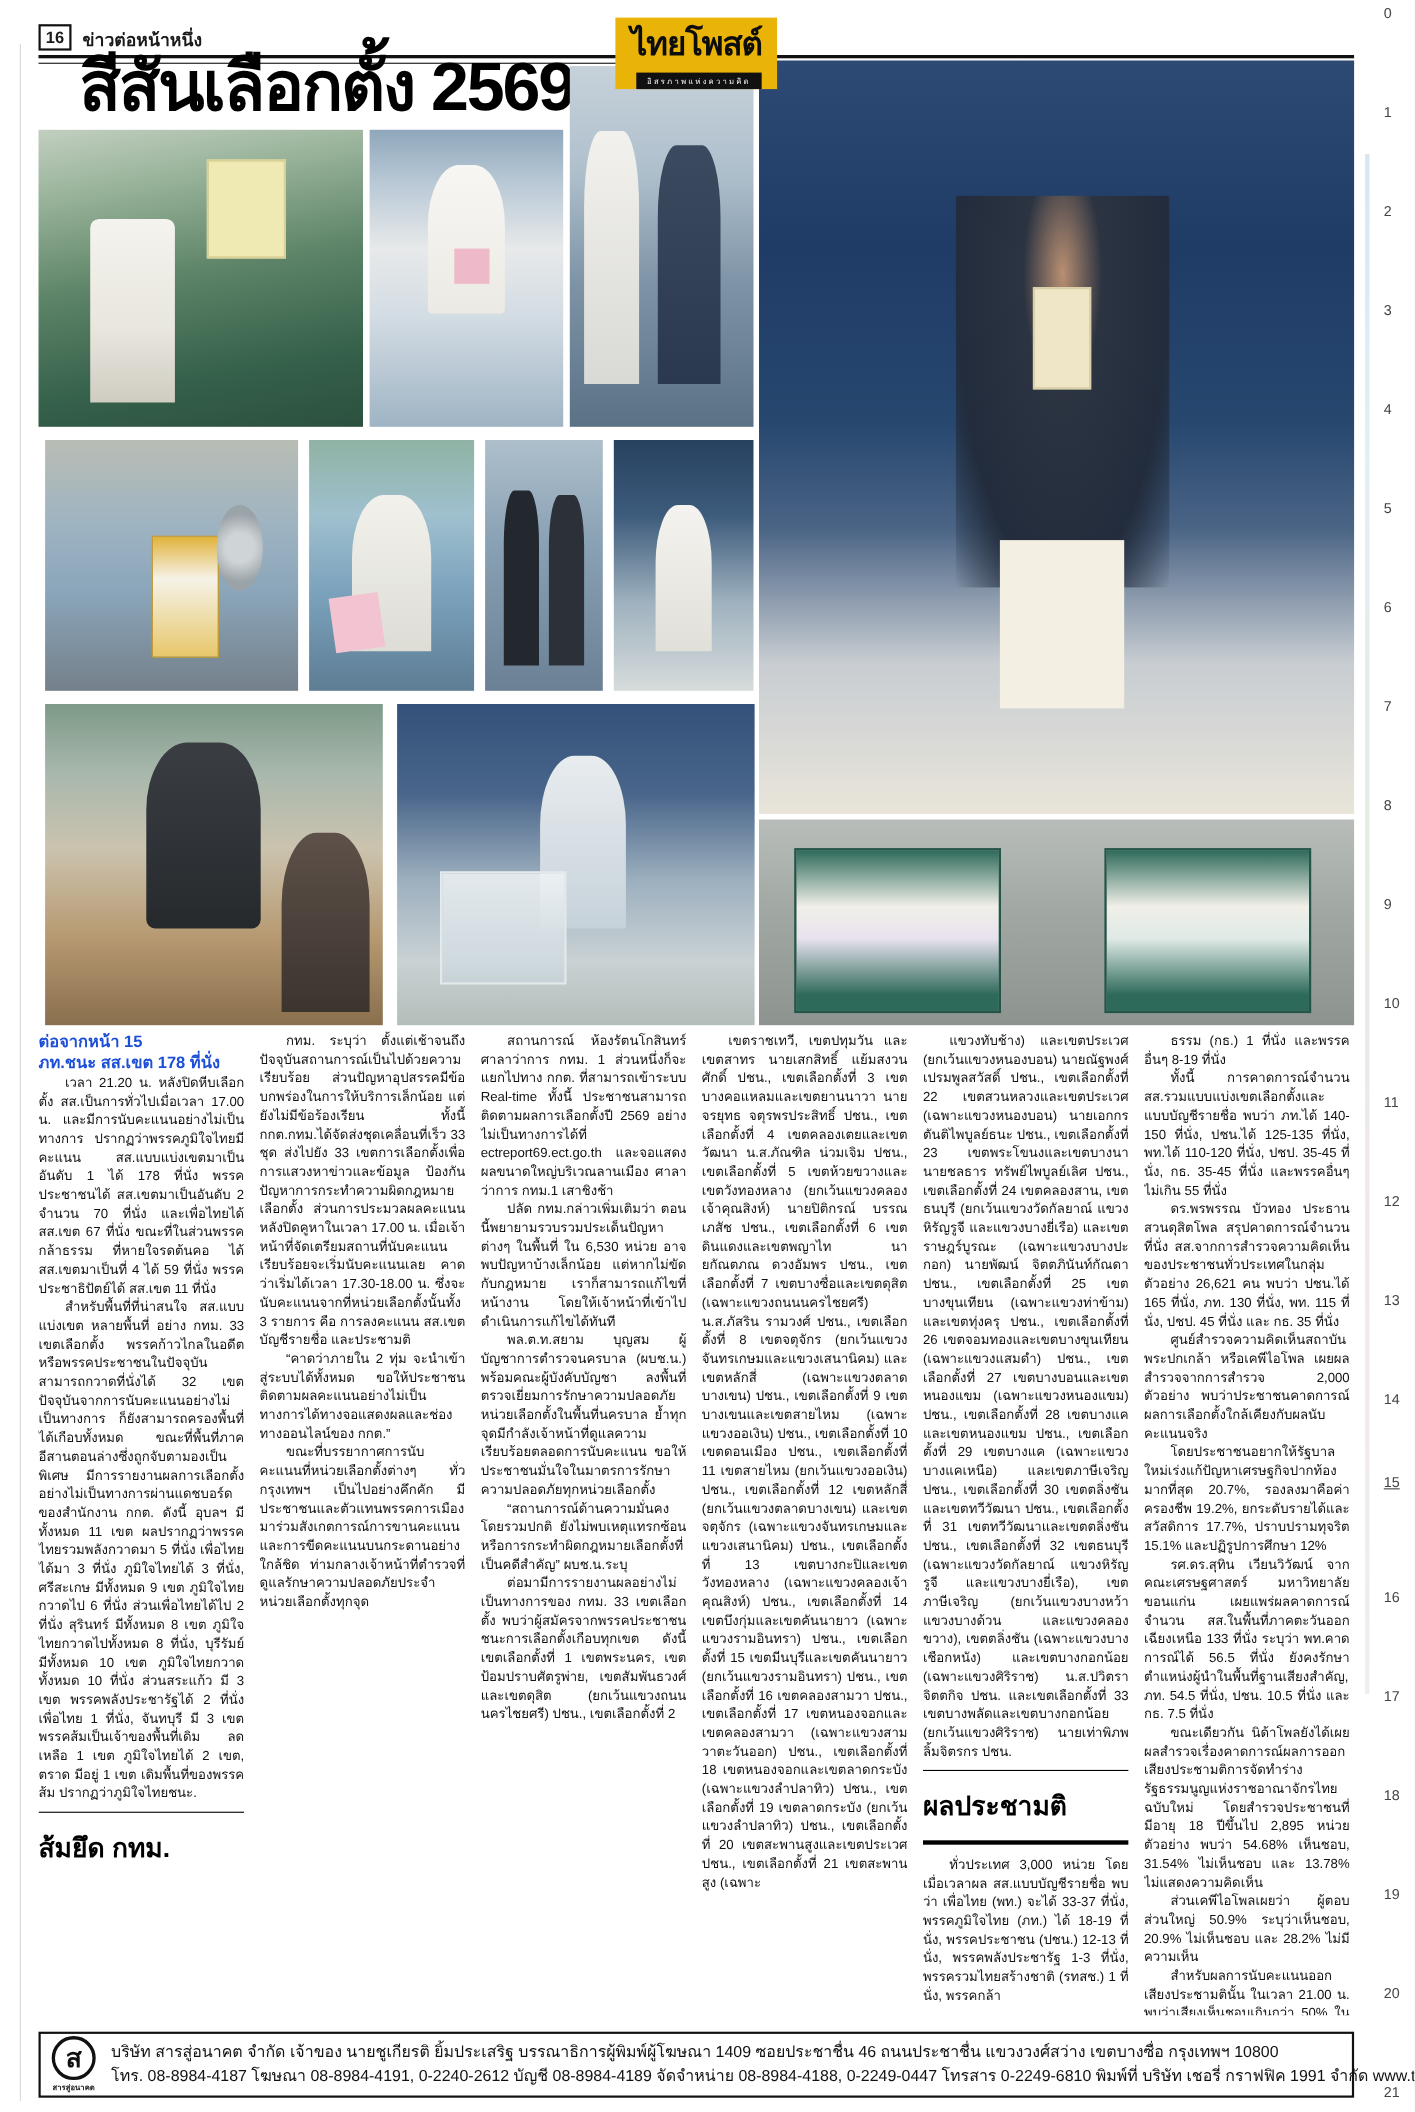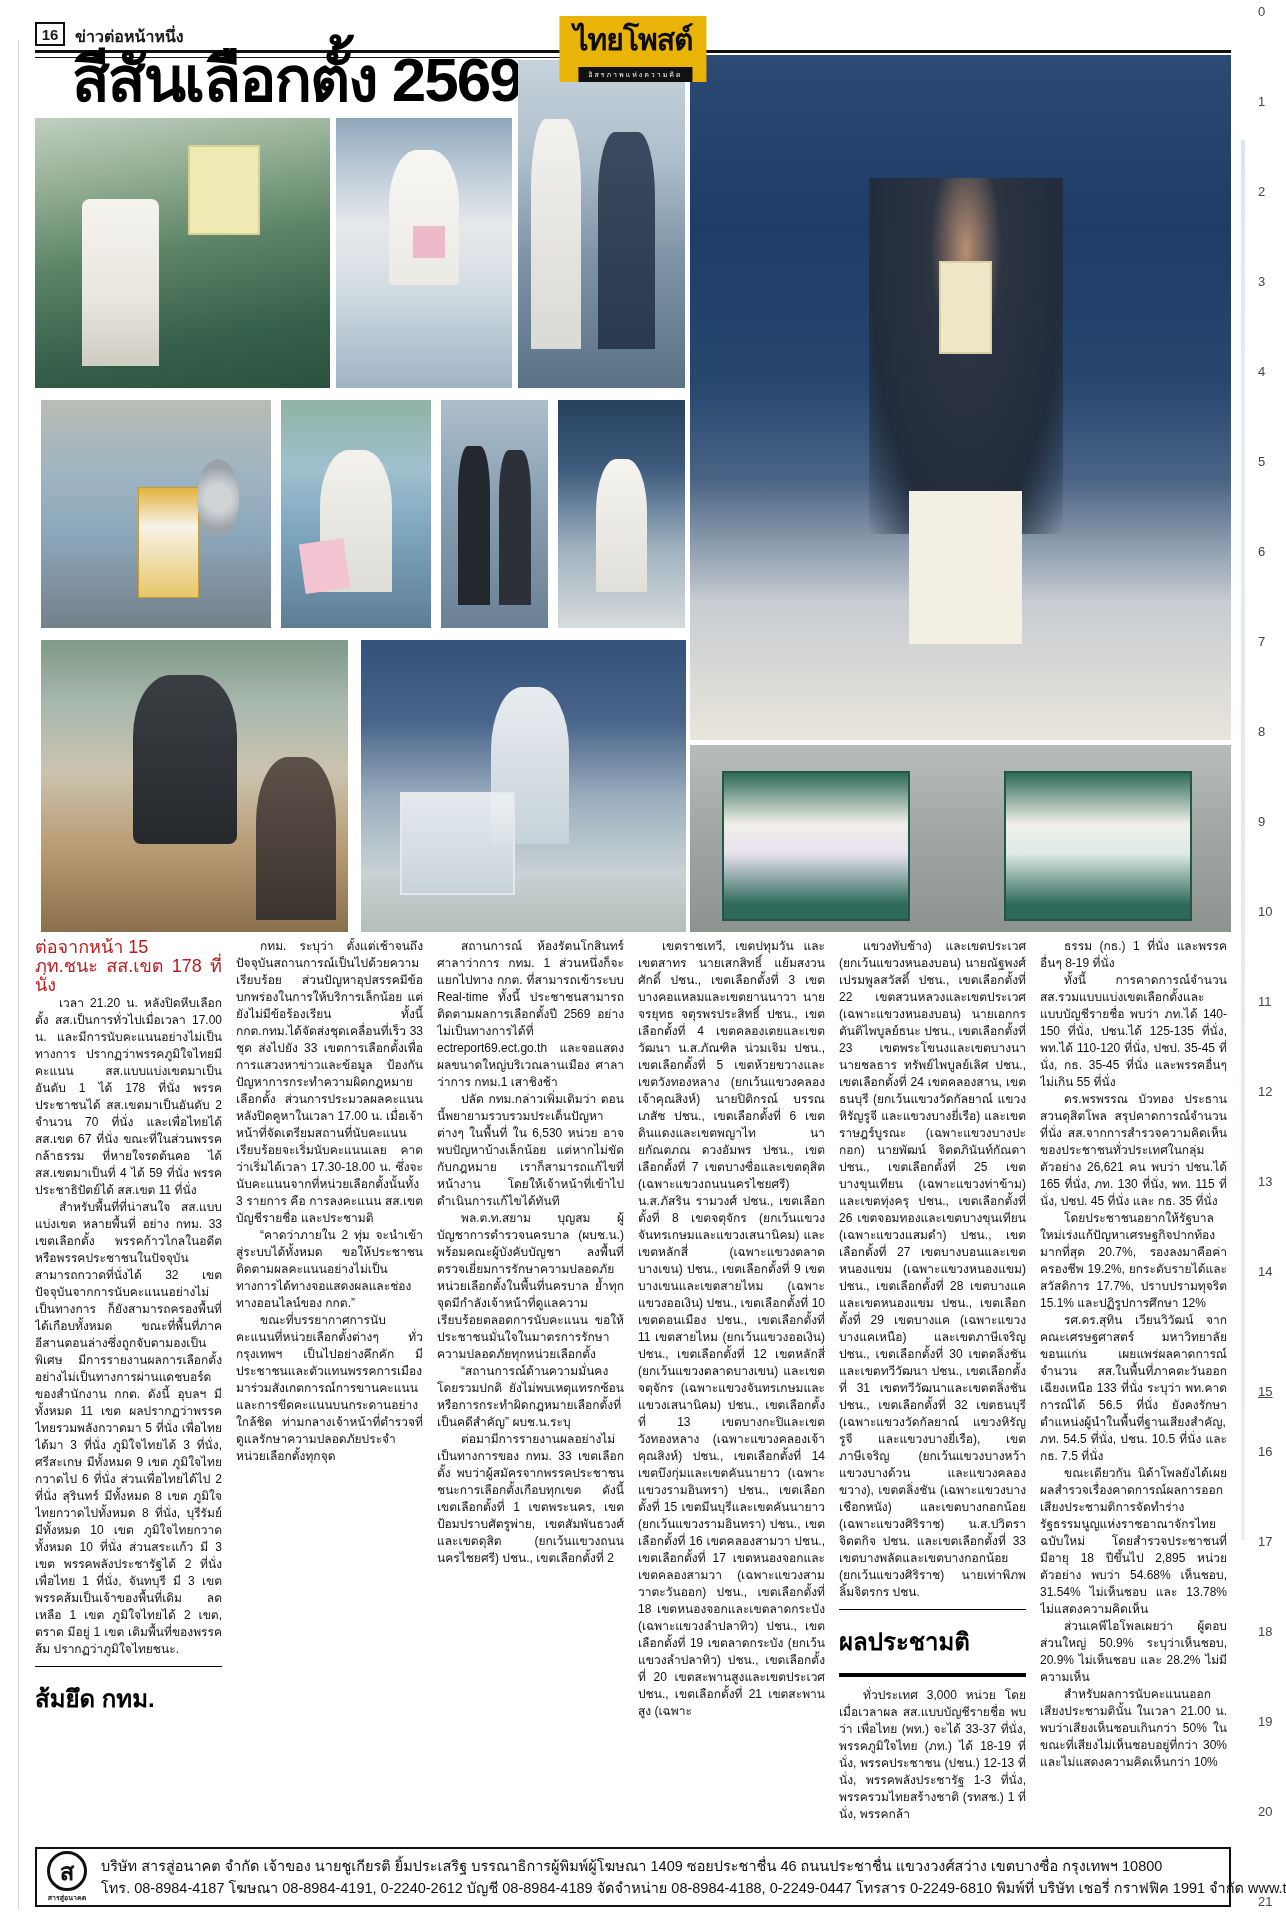--- a/index.html
+++ b/index.html
@@ -85,21 +85,21 @@
   .ph11::before { left:6%; top:14%; width:34%; height:78%;
     background:linear-gradient(180deg,#2e6a5a 0%,#f0efe8 35%,#e8e2ee 55%,#2e6a5a 90%); border:2px solid #245548; }
   .ph11::after { left:58%; top:14%; width:34%; height:78%;
     background:linear-gradient(180deg,#2e6a5a 0%,#f0efe8 35%,#dfeae6 55%,#2e6a5a 90%); border:2px solid #245548; }
 
   
   #columns { position:absolute; left:35px; top:938px; width:1196px; height:894px;
     display:flex; gap:14px; overflow:hidden; }
   .col { width:187px; height:894px; overflow:hidden; text-align:justify; }
   .col p.body { font-size:12px; line-height:17px; text-indent:2em; color:#111; }
-  .col p.lead { font-size:18px; line-height:19px; font-weight:normal; color:#b91c1c; text-indent:0; }
+  .col p.lead { font-size:15px; line-height:19px; font-weight:bold; color:#1d4ed8; text-indent:0; }
   .crosshead { margin:8px 0 10px 0; border-top:1px solid #000; }
   .ch-text { font-size:24px; font-weight:bold; text-align:left; padding:12px 0 12px 0; color:#000; }
   .ch-rule { height:4px; background:#000; margin-bottom:4px; }
 
   
   .footer { position:absolute; left:35px; top:1847px; width:1196px; height:60px;
     border:2px solid #111; display:flex; align-items:center; padding:4px 10px; }
   .footer-logo { width:56px; text-align:center; margin-right:14px; }
   .footer-logo .ring { width:40px; height:40px; border:3px solid #111; border-radius:50%;
     margin:0 auto; font-weight:900; font-size:24px; line-height:36px; color:#111; }
@@ -172,20 +172,21 @@
         <div class="crosshead">
           <div class="ch-text">ผลประชามติ</div>
           <div class="ch-rule"></div>
         </div>
         <p class="body">ทั่วประเทศ 3,000 หน่วย โดยเมื่อเวลาผล สส.แบบบัญชีรายชื่อ พบว่า เพื่อไทย (พท.) จะได้ 33-37 ที่นั่ง, พรรคภูมิใจไทย (ภท.) ได้ 18-19 ที่นั่ง, พรรคประชาชน (ปชน.) 12-13 ที่นั่ง, พรรคพลังประชารัฐ 1-3 ที่นั่ง, พรรครวมไทยสร้างชาติ (รทสช.) 1 ที่นั่ง, พรรคกล้า</p>
       </div>
       <div class="col">
         <p class="body">ธรรม (กธ.) 1 ที่นั่ง และพรรคอื่นๆ 8-19 ที่นั่ง</p>
         <p class="body">ทั้งนี้ การคาดการณ์จำนวน สส.รวมแบบแบ่งเขตเลือกตั้งและแบบบัญชีรายชื่อ พบว่า ภท.ได้ 140-150 ที่นั่ง, ปชน.ได้ 125-135 ที่นั่ง, พท.ได้ 110-120 ที่นั่ง, ปชป. 35-45 ที่นั่ง, กธ. 35-45 ที่นั่ง และพรรคอื่นๆ ไม่เกิน 55 ที่นั่ง</p>
         <p class="body">ดร.พรพรรณ บัวทอง ประธานสวนดุสิตโพล สรุปคาดการณ์จำนวนที่นั่ง สส.จากการสำรวจความคิดเห็นของประชาชนทั่วประเทศในกลุ่มตัวอย่าง 26,621 คน พบว่า ปชน.ได้ 165 ที่นั่ง, ภท. 130 ที่นั่ง, พท. 115 ที่นั่ง, ปชป. 45 ที่นั่ง และ กธ. 35 ที่นั่ง</p>
+        <p class="body">ศูนย์สำรวจความคิดเห็นสถาบันพระปกเกล้า หรือเคพีไอโพล เผยผลสำรวจจากการสำรวจ 2,000 ตัวอย่าง พบว่าประชาชนคาดการณ์ผลการเลือกตั้งใกล้เคียงกับผลนับคะแนนจริง</p>
         <p class="body">โดยประชาชนอยากให้รัฐบาลใหม่เร่งแก้ปัญหาเศรษฐกิจปากท้องมากที่สุด 20.7%, รองลงมาคือค่าครองชีพ 19.2%, ยกระดับรายได้และสวัสดิการ 17.7%, ปราบปรามทุจริต 15.1% และปฏิรูปการศึกษา 12%</p>
         <p class="body">รศ.ดร.สุทิน เวียนวิวัฒน์ จากคณะเศรษฐศาสตร์ มหาวิทยาลัยขอนแก่น เผยแพร่ผลคาดการณ์จำนวน สส.ในพื้นที่ภาคตะวันออกเฉียงเหนือ 133 ที่นั่ง ระบุว่า พท.คาดการณ์ได้ 56.5 ที่นั่ง ยังคงรักษาตำแหน่งผู้นำในพื้นที่ฐานเสียงสำคัญ, ภท. 54.5 ที่นั่ง, ปชน. 10.5 ที่นั่ง และ กธ. 7.5 ที่นั่ง</p>
         <p class="body">ขณะเดียวกัน นิด้าโพลยังได้เผยผลสำรวจเรื่องคาดการณ์ผลการออกเสียงประชามติการจัดทำร่างรัฐธรรมนูญแห่งราชอาณาจักรไทยฉบับใหม่ โดยสำรวจประชาชนที่มีอายุ 18 ปีขึ้นไป 2,895 หน่วยตัวอย่าง พบว่า 54.68% เห็นชอบ, 31.54% ไม่เห็นชอบ และ 13.78% ไม่แสดงความคิดเห็น</p>
         <p class="body">ส่วนเคพีไอโพลเผยว่า ผู้ตอบส่วนใหญ่ 50.9% ระบุว่าเห็นชอบ, 20.9% ไม่เห็นชอบ และ 28.2% ไม่มีความเห็น</p>
         <p class="body">สำหรับผลการนับคะแนนออกเสียงประชามตินั้น ในเวลา 21.00 น. พบว่าเสียงเห็นชอบเกินกว่า 50% ในขณะที่เสียงไม่เห็นชอบอยู่ที่กว่า 30% และไม่แสดงความคิดเห็นกว่า 10%</p>
       </div>
     </div>
 
   <div class="footer">
     <div class="footer-logo">
@@ -207,21 +208,21 @@
       <div class="mark" style="top: 454px;">5</div>
       <div class="mark" style="top: 544px;">6</div>
       <div class="mark" style="top: 634px;">7</div>
       <div class="mark" style="top: 724px;">8</div>
       <div class="mark" style="top: 814px;">9</div>
       <div class="mark" style="top: 904px;">10</div>
       <div class="mark" style="top: 994px;">11</div>
       <div class="mark" style="top: 1084px;">12</div>
       <div class="mark" style="top: 1174px;">13</div>
       <div class="mark" style="top: 1264px;">14</div>
-      <div class="mark" style="top: 1384px; text-decoration: underline;">15</div>
+      <div class="mark" style="top: 1340px; text-decoration: underline;">15</div>
       <div class="mark" style="top: 1444px;">16</div>
       <div class="mark" style="top: 1534px;">17</div>
       <div class="mark" style="top: 1624px;">18</div>
       <div class="mark" style="top: 1714px;">19</div>
       <div class="mark" style="top: 1804px;">20</div>
       <div class="mark" style="top: 1894px;">21</div>
     </div>
 </div>
 
 </body></html>

